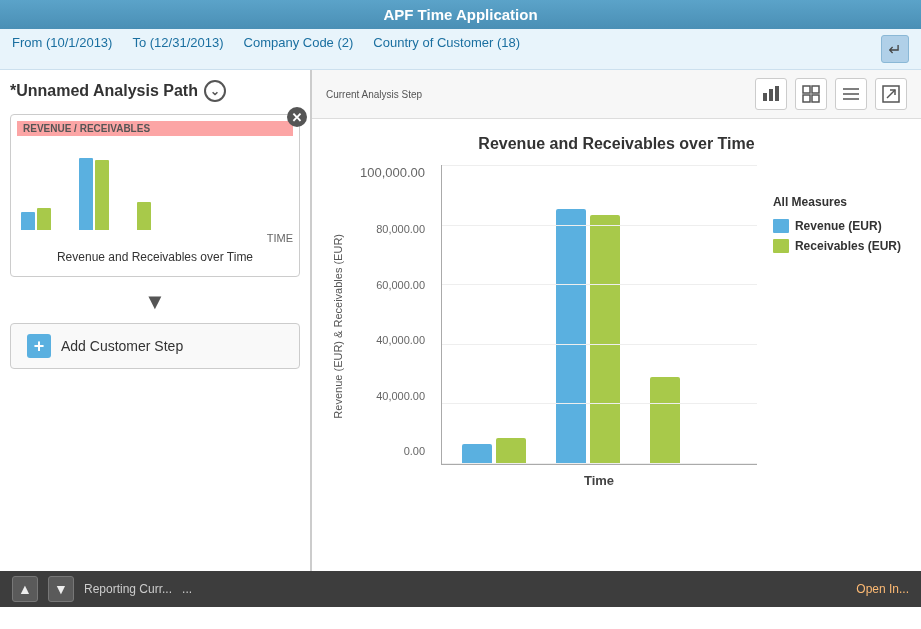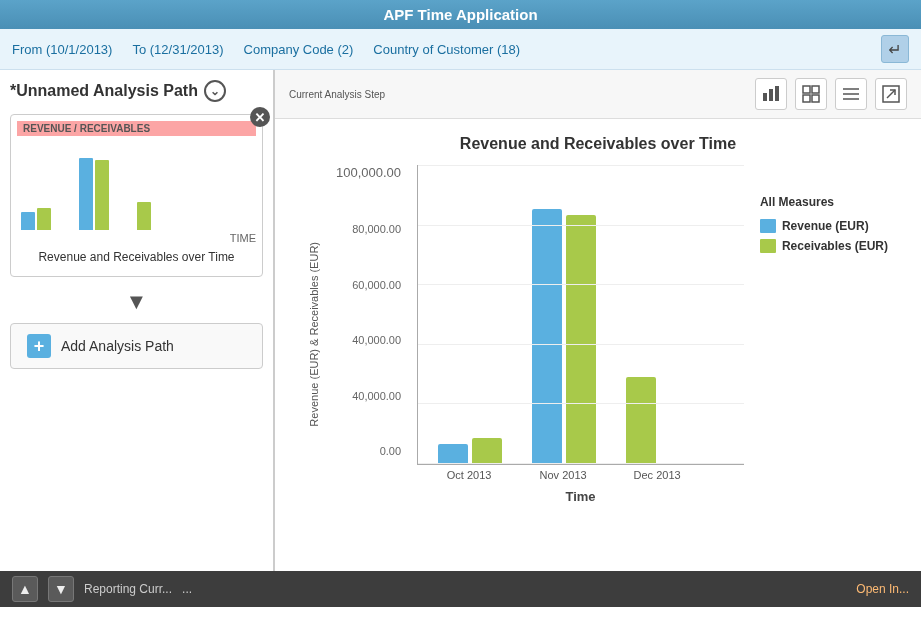--- a/index.html
+++ b/index.html
@@ -12,21 +12,21 @@
       padding: 6px 0;
       color: #fff;
       font-size: 15px;
       font-weight: bold;
     }
 
     
     #filter-bar {
       background: #e8f4fb;
       display: flex;
-      align-items: center;
+      align-items: flex-start;
       padding: 6px 12px;
       border-bottom: 1px solid #cce0ee;
       gap: 20px;
     }
     .filter-item {
       color: #1a6fa0;
       font-size: 13px;
       cursor: pointer;
       text-decoration: none;
     }
@@ -42,21 +42,21 @@
     }
 
     
     #main {
       display: flex;
       height: calc(629px - 92px - 36px);
     }
 
     
     #sidebar {
-      width: 275px;
+      width: 312px;
       border-right: 2px solid #ccc;
       padding: 10px;
       display: flex;
       flex-direction: column;
       background: #fff;
       overflow-y: auto;
     }
     #analysis-path-title {
       font-size: 16px;
       font-weight: bold;
@@ -392,21 +392,21 @@
       </div>
 
       <div id="step-time-label">TIME</div>
       <div id="step-desc">Revenue and Receivables over Time</div>
     </div>
 
     <div class="down-arrow">▼</div>
 
     <div id="add-step-btn">
       <div class="plus-icon">+</div>
-      <span>Add Analysis Path</span>
+      <span>Add Customer Step</span>
     </div>
   </div>
 
   <div id="right-panel">
 
     <div id="step-toolbar">
       <span id="step-toolbar-title">Current Analysis Step</span>
       <div class="toolbar-btn">
         <svg width="18" height="18" viewBox="0 0 18 18">
           <rect x="1" y="8" width="4" height="8" fill="#555"></rect>
@@ -469,26 +469,20 @@
                 <div class="main-bar bar-green" style="height: 26px;"></div>
               </div>
               <div class="bar-group">
                 <div class="main-bar bar-blue" style="height: 255px;"></div>
                 <div class="main-bar bar-green" style="height: 249px;"></div>
               </div>
               <div class="bar-group">
                 <div class="main-bar bar-green" style="height: 87px;"></div>
               </div>
             </div>
-          <div id="x-labels">
-
-          <div class="x-label">Oct 2013</div>
-              <div class="x-label">Nov 2013</div>
-              <div class="x-label">Dec 2013</div>
-            </div>
           <div id="x-axis-title">Time</div>
         </div>
 
         <div id="legend">
           <div id="legend-title">All Measures</div>
 
         <div class="legend-item">
               <div class="legend-swatch" style="background:#5ab0e0"></div>
       <span>Revenue (EUR)</span>
             </div>

